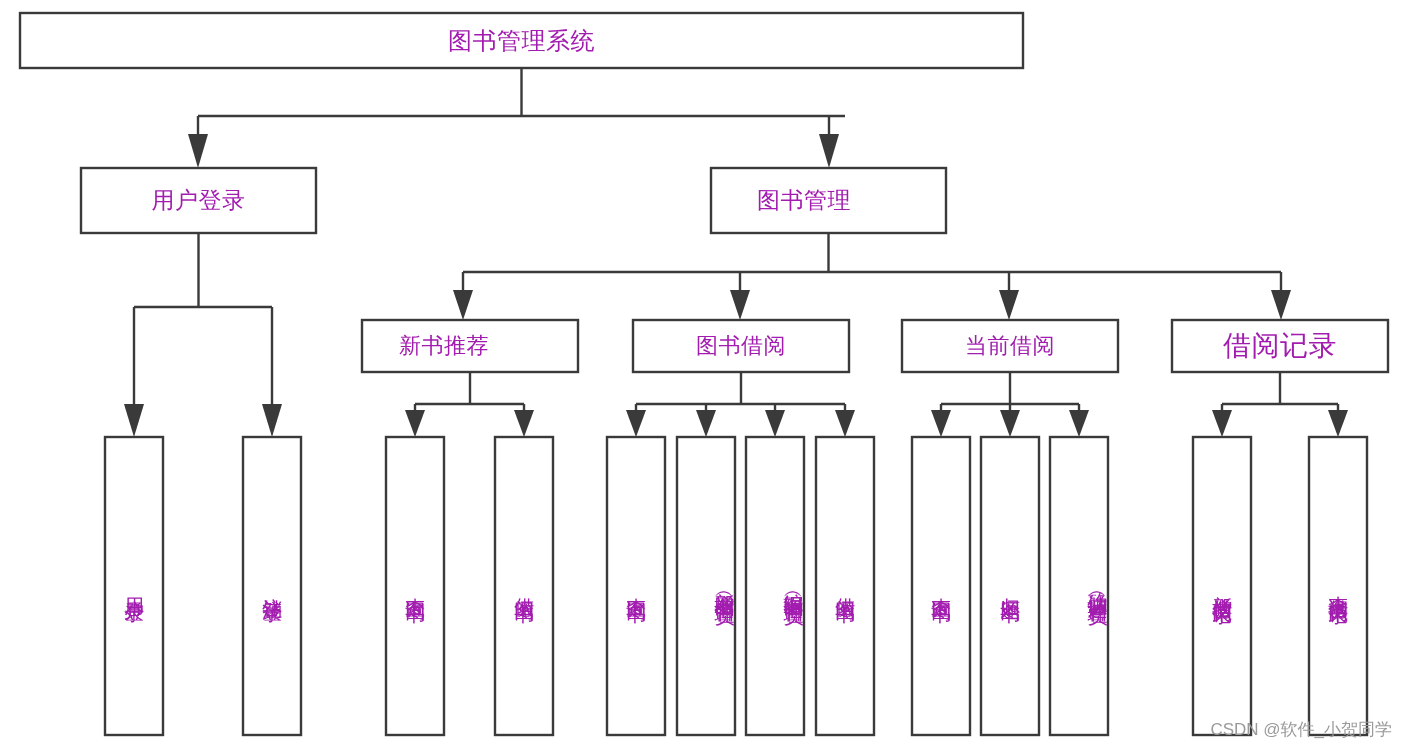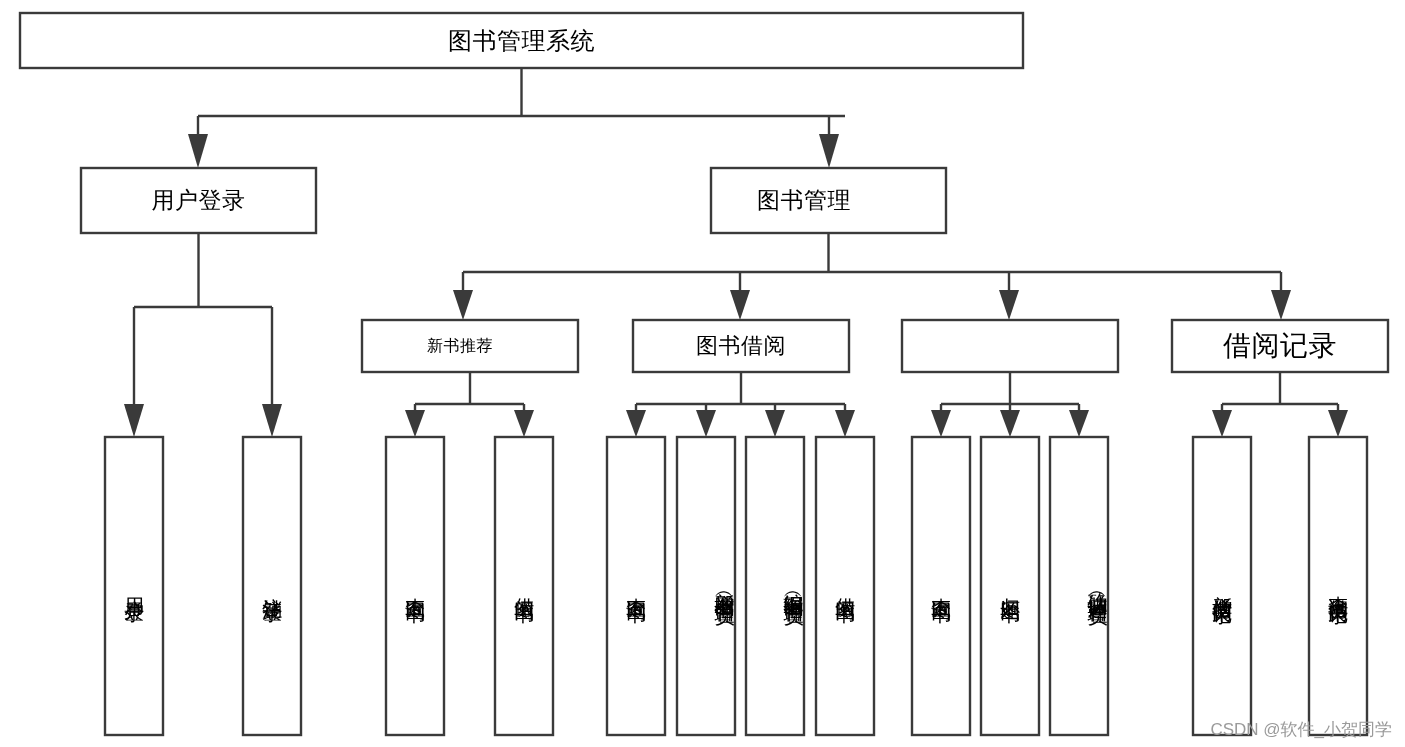--- a/index.html
+++ b/index.html
@@ -43,21 +43,21 @@
   }
   .arrow-head {
     fill: #3a3a3a;
     stroke: none;
   }
   .node-label {
     position: absolute;
     display: flex;
     align-items: center;
     justify-content: center;
-    color: #000000;
+    color: #a21caf;
     font-size: 21px;
     line-height: 1.08;
     letter-spacing: 0.5px;
     white-space: nowrap;
     pointer-events: none;
     font-family: "Liberation Sans", "DejaVu Sans", sans-serif;
   }
   .node-label.vertical {
     writing-mode: vertical-rl;
     text-orientation: upright;
@@ -169,22 +169,23 @@
     <rect class="node-box-leaf" x="1193" y="437" width="58" height="298"></rect>
     <rect class="node-box-leaf" x="1309" y="437" width="58" height="298"></rect>
 
   </svg>
 
   <div class="node-label" style="left:20px; top:13px; width:1003px; height:55px; font-size:24px;">图书管理系统</div>
 
   <div class="node-label" style="left:81px; top:168px; width:235px; height:65px; font-size:23px;">用户登录</div>
   <div class="node-label" style="left:711px; top:168px; width:186px; height:65px; font-size:23px;">图书管理</div>
 
-  <div class="node-label" style="left:362px; top:320px; width:196px; height:52px; font-size:16px;">新书推荐</div>
+  <div class="node-label" style="left:346px; top:320px; width:196px; height:52px; font-size:22px;">新书推荐</div>
   <div class="node-label" style="left:633px; top:320px; width:216px; height:52px; font-size:22px;">图书借阅</div>
+  <div class="node-label" style="left:902px; top:320px; width:216px; height:52px; font-size:22px;">当前借阅</div>
   <div class="node-label" style="left:1172px; top:320px; width:216px; height:52px; font-size:28px;">借阅记录</div>
 
   <div class="node-label vertical" style="left:105px; top:437px; width:58px; height:298px;">用户登录</div>
   <div class="node-label vertical" style="left:243px; top:437px; width:58px; height:298px;">注销登录</div>
 
   <div class="node-label vertical" style="left:386px; top:437px; width:58px; height:298px;">查询图书</div>
   <div class="node-label vertical" style="left:495px; top:437px; width:58px; height:298px;">借阅图书</div>
 
   <div class="node-label vertical" style="left:607px; top:437px; width:58px; height:298px;">查询图书</div>
   <div class="node-label vertical" style="left:677px; top:437px; width:58px; height:298px; align-items:flex-start;">新增图书（管理员）</div>

